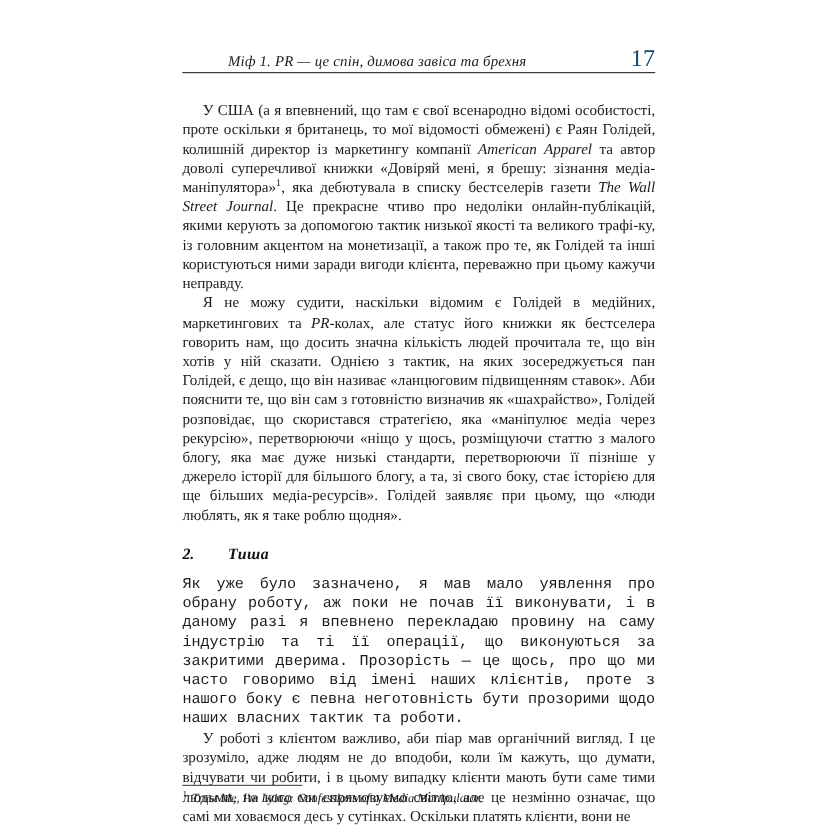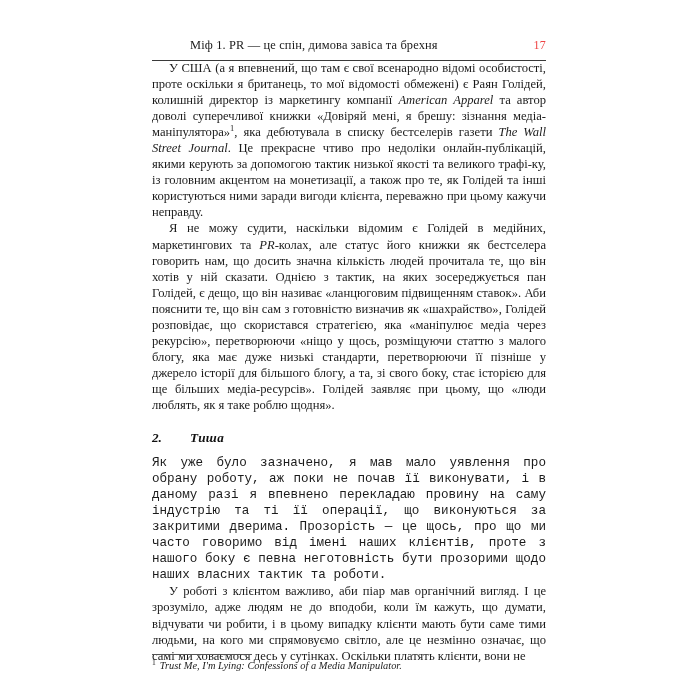--- a/index.html
+++ b/index.html
@@ -27,45 +27,46 @@
   .runhead {
     position: absolute;
     left: 152px;
     top: 38px;
     width: 394px;
     display: flex;
     align-items: baseline;
     justify-content: space-between;
   }
   .runhead-title {
+    font-style: italic;
     font-size: 12.4px;
     letter-spacing: 0.15px;
     color: #1b1b1b;
     white-space: nowrap;
     margin-left: 38px;
   }
   .runhead-folio {
-    font-size: 12px;
-    color: #ef4444;
+    font-size: 20px;
+    color: #0c4a6e;
     letter-spacing: 0.2px;
   }
   .runhead-rule {
     position: absolute;
     left: 152px;
     top: 60px;
     width: 394px;
     height: 1px;
     background: #3a3a3a;
   }
 
   
   .column {
     position: absolute;
     left: 152px;
-    top: 60px;
+    top: 84px;
     width: 394px;
   }
 
   p.body {
     margin: 0;
     font-size: 12.6px;
     line-height: 16.05px;
     text-align: justify;
     text-justify: inter-word;
     text-indent: 17px;

